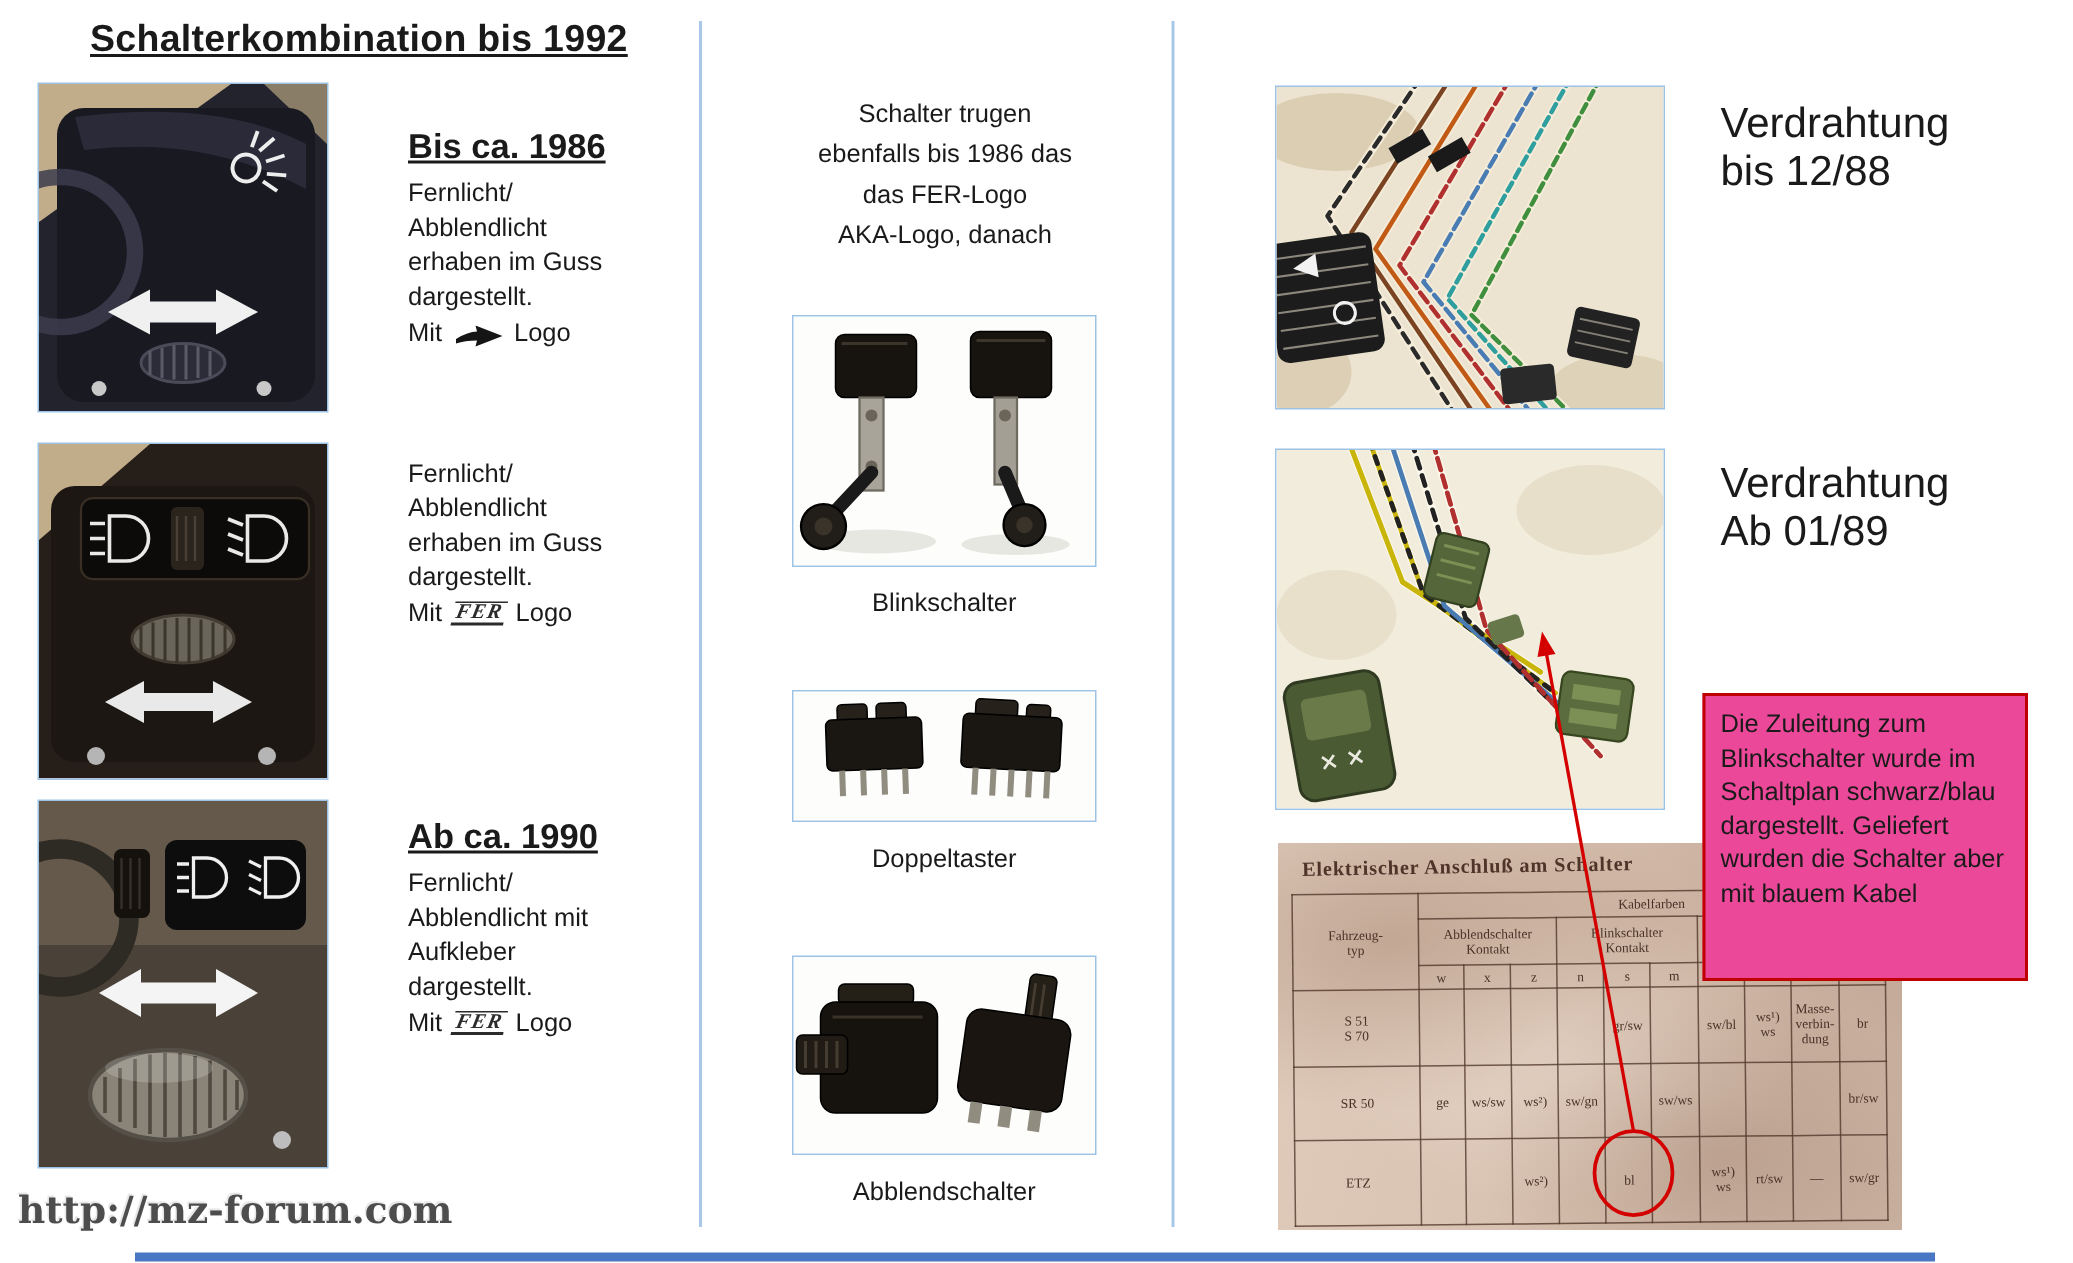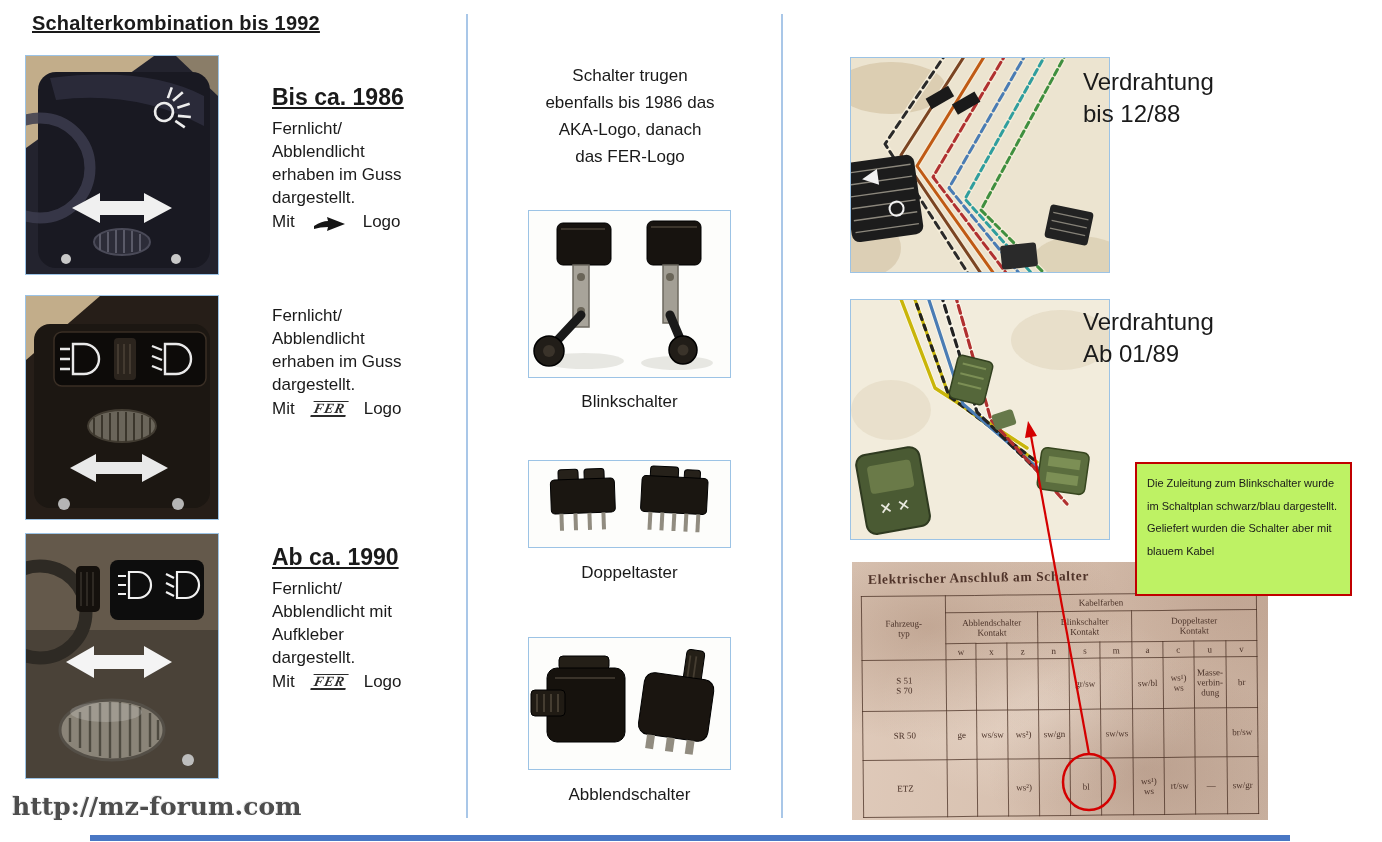--- a/index.html
+++ b/index.html
@@ -1,47 +1,47 @@
 <!DOCTYPE html>
 <html><head>
 <meta charset="utf-8">
 <style>
   html,body{margin:0;padding:0;background:#ffffff;}
   .page{position:relative;width:1382px;height:842px;background:#ffffff;overflow:hidden;
         font-family:"Liberation Sans",sans-serif;color:#1a1a1a;}
 
   
-  .page-title{position:absolute;left:32px;top:12px;font-size:20px;font-weight:bold;
+  .page-title{position:absolute;left:60px;top:12px;font-size:25px;font-weight:bold;
               text-decoration:underline;letter-spacing:.2px;}
   .entry{position:absolute;left:272px;width:200px;}
   .entry-heading{font-size:23px;font-weight:bold;text-decoration:underline;margin-bottom:6px;}
   .entry-line{font-size:17px;line-height:23px;}
-  .logo-line{font-size:17px;line-height:25px;display:flex;align-items:center;gap:17px;}
+  .logo-line{font-size:17px;line-height:25px;display:flex;align-items:center;gap:7px;}
   .aka-logo{display:inline-block;width:34px;height:15px;}
   .fer-logo{display:inline-block;font-family:"Liberation Serif",serif;font-style:italic;font-weight:bold;
             font-size:14px;letter-spacing:1px;color:#2b2b2b;transform:skewX(-12deg);
             border-top:1.5px solid #2b2b2b;border-bottom:2px double #2b2b2b;line-height:13px;padding:0 2px;}
 
   .mid-intro{position:absolute;left:500px;top:62px;width:260px;text-align:center;
              font-size:17px;line-height:27px;}
   .mid-label{position:absolute;width:203px;text-align:center;font-size:17px;}
 
-  .verdrahtung{position:absolute;left:1083px;font-size:24px;line-height:32px;}
+  .verdrahtung{position:absolute;left:1147px;font-size:28px;line-height:32px;}
 
   
   .photo{position:absolute;border:1px solid #9cc3e5;box-sizing:border-box;overflow:hidden;background:#fff;}
   .photo svg{display:block;}
 
   
   .vdivider{position:absolute;top:14px;height:804px;width:2px;background:#a9c7e8;}
   .footer-bar{position:absolute;left:90px;top:835px;width:1200px;height:6px;background:#4977c4;}
 
   
-  .note-box{position:absolute;left:1135px;top:462px;width:217px;height:134px;box-sizing:border-box;
-            background:#bef264;border:2px solid #c00000;padding:8px 10px;font-size:11px;line-height:22.5px;z-index:40;}
+  .note-box{position:absolute;left:1135px;top:462px;width:217px;height:192px;box-sizing:border-box;
+            background:#ec4899;border:2px solid #c00000;padding:8px 10px;font-size:17px;line-height:22.5px;z-index:40;}
   .red-overlay{position:absolute;left:0;top:0;width:1382px;height:842px;pointer-events:none;z-index:50;}
 
   
   .table-photo{position:absolute;left:852px;top:562px;width:416px;height:258px;z-index:1;
      background:
        radial-gradient(ellipse at 18% 25%, rgba(125,85,60,.28), transparent 42%),
        radial-gradient(ellipse at 70% 80%, rgba(110,70,50,.22), transparent 38%),
        radial-gradient(ellipse at 90% 15%, rgba(140,95,70,.18), transparent 45%),
        radial-gradient(ellipse at 45% 55%, rgba(255,245,235,.35), transparent 50%),
        linear-gradient(100deg,#e0cbbb,#d6bfae 55%,#c9b1a0);}
@@ -184,22 +184,22 @@
     <div class="logo-line">
       <span>Mit</span>
       <span class="fer-logo">FER</span>
       <span>Logo</span>
     </div>
   </div>
 
   <div class="mid-intro">
     <div>Schalter trugen</div>
     <div>ebenfalls bis 1986 das</div>
+    <div>das FER-Logo</div>
     <div>AKA-Logo, danach</div>
-    <div>das FER-Logo</div>
   </div>
 
   <div class="photo" style="left:528px;top:210px;width:203px;height:168px;">
     <svg width="201" height="166" viewBox="0 0 201 166">
       <rect width="201" height="166" fill="#fdfdfb"></rect>
       <ellipse cx="55" cy="150" rx="40" ry="8" fill="#d8d8d2" opacity=".6"></ellipse>
       <ellipse cx="148" cy="152" rx="36" ry="7" fill="#d8d8d2" opacity=".6"></ellipse>
       <rect x="28" y="12" width="54" height="42" rx="6" fill="#17130f" stroke="#000"></rect>
       <path d="M32,18 h44" stroke="#3c352c" stroke-width="2"></path>
       <rect x="44" y="54" width="16" height="62" fill="#a8a49a" stroke="#6e6a60" stroke-width="1.5"></rect>

